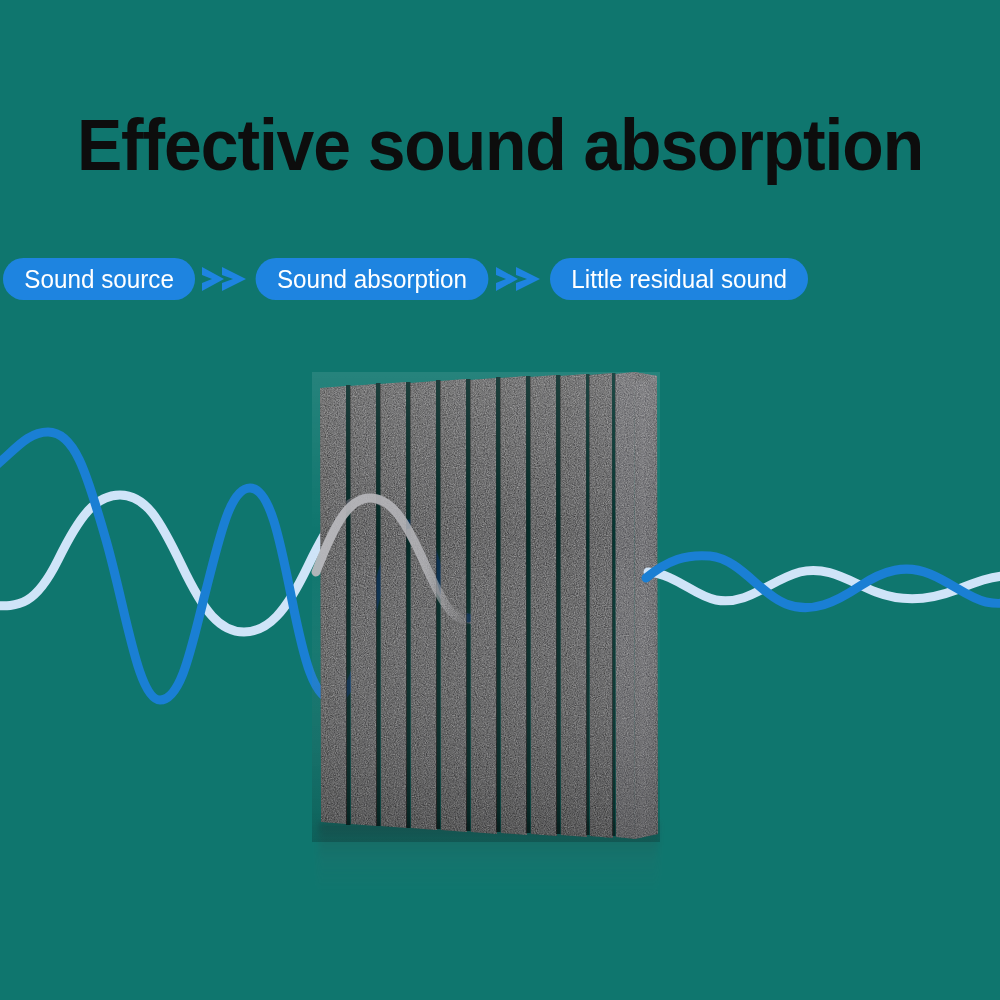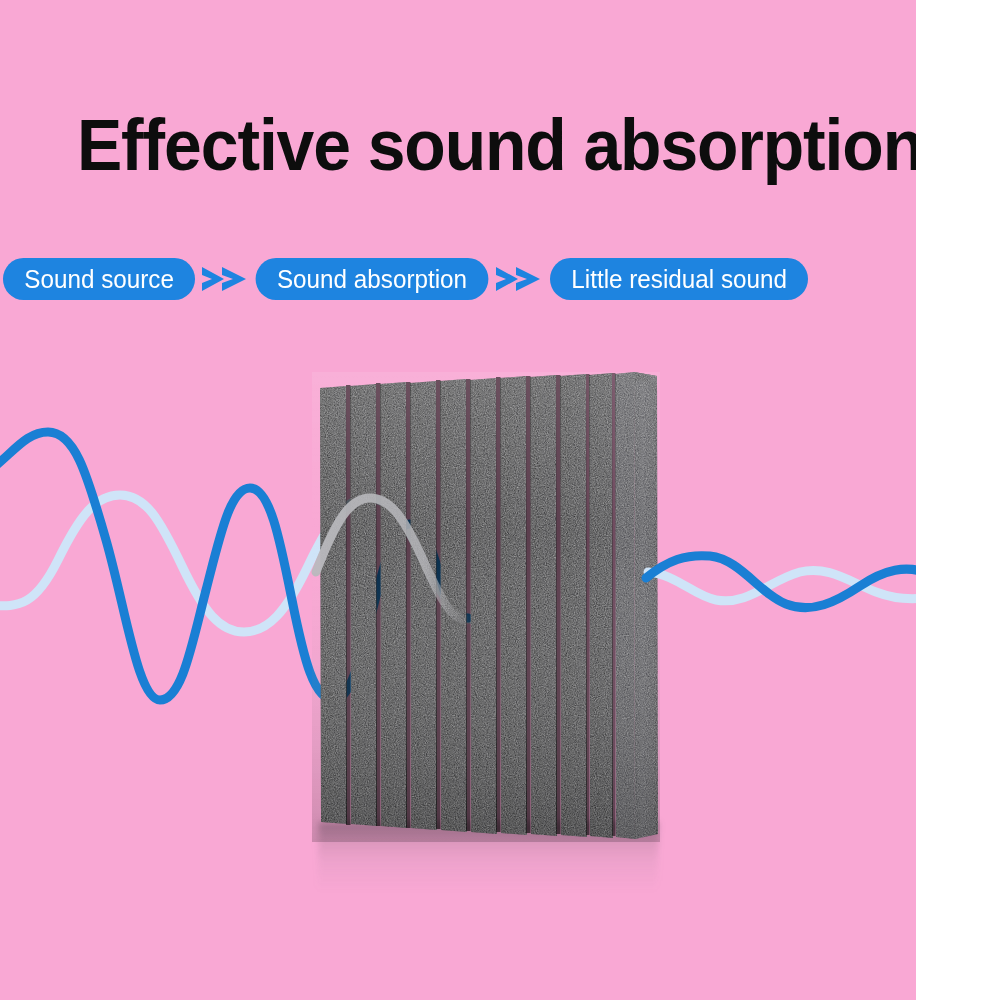--- a/index.html
+++ b/index.html
@@ -6,23 +6,23 @@
     margin: 0;
     padding: 0;
     background: #ffffff;
   }
   body {
     font-family: "Liberation Sans", sans-serif;
     -webkit-font-smoothing: antialiased;
   }
   #stage {
     position: relative;
-    width: 916px;
+    width: 1000px;
     height: 1000px;
-    background: #f9a8d4;
+    background: #0f766e;
     overflow: hidden;
   }
 
   
   #title {
     position: absolute;
     left: 0;
     top: 103px;
     width: 1000px;
     text-align: center;

